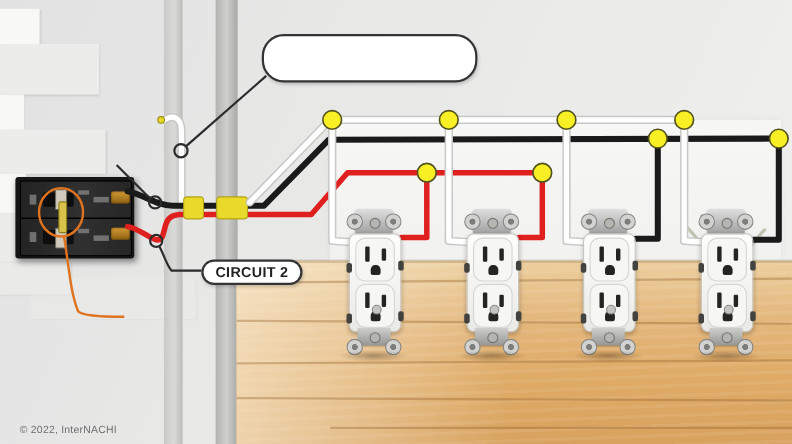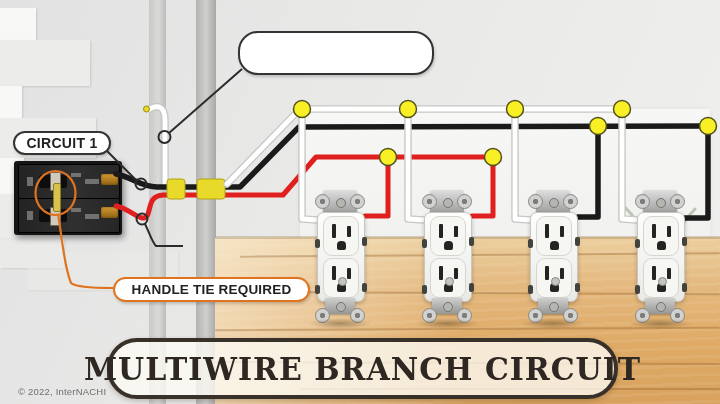--- a/index.html
+++ b/index.html
@@ -319,27 +319,21 @@
       <div class="o-term" style="right:-3px;top:24px;"></div>
         <div class="o-term" style="right:-3px;top:70px;"></div>
     </div>
     <div class="o-strap-bot"></div>
     <div class="o-ear" style="left:-2px;top:118px;"></div>
       <div class="o-ear" style="right:-2px;top:118px;"></div>
     <div class="o-screw" style="left:19px;top:112px;"></div>
     <div class="o-shadow"></div>
   </div>
 
-  <div class="callout c1">
-    <span>CIRCUIT 1</span>
+  <div class="callout c2">
+    <span>CIRCUIT 2</span>
   </div>
   <div class="callout cshared">
   </div>
-  <div class="callout orange chandle">
-    <span>HANDLE TIE REQUIRED</span>
-  </div>
-
-  <div class="banner">
-    <span>MULTIWIRE BRANCH CIRCUIT</span>
-  </div>
+
 
   <div class="copyright">© 2022, InterNACHI</div>
 </div>
 
 </body></html>

